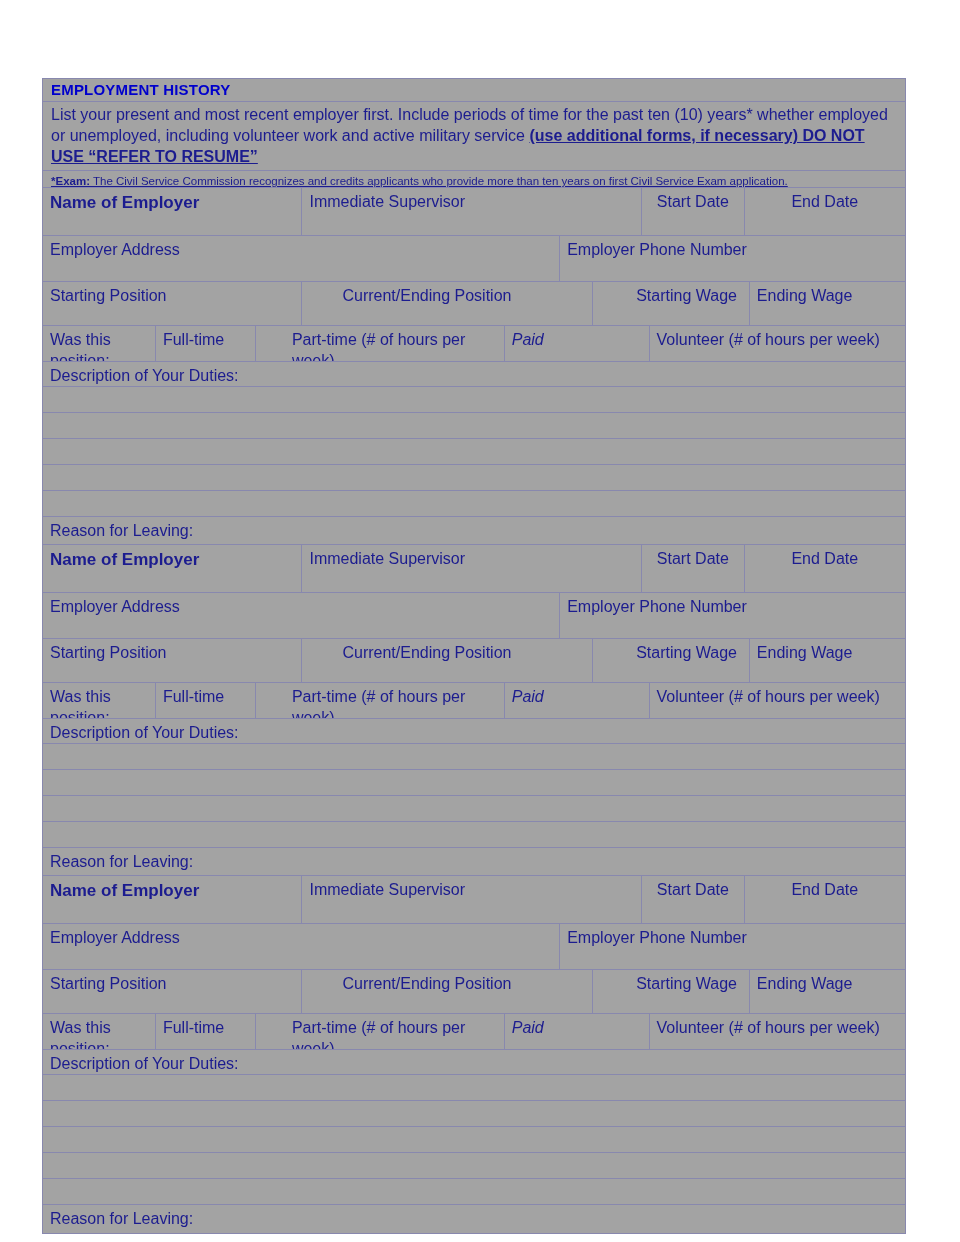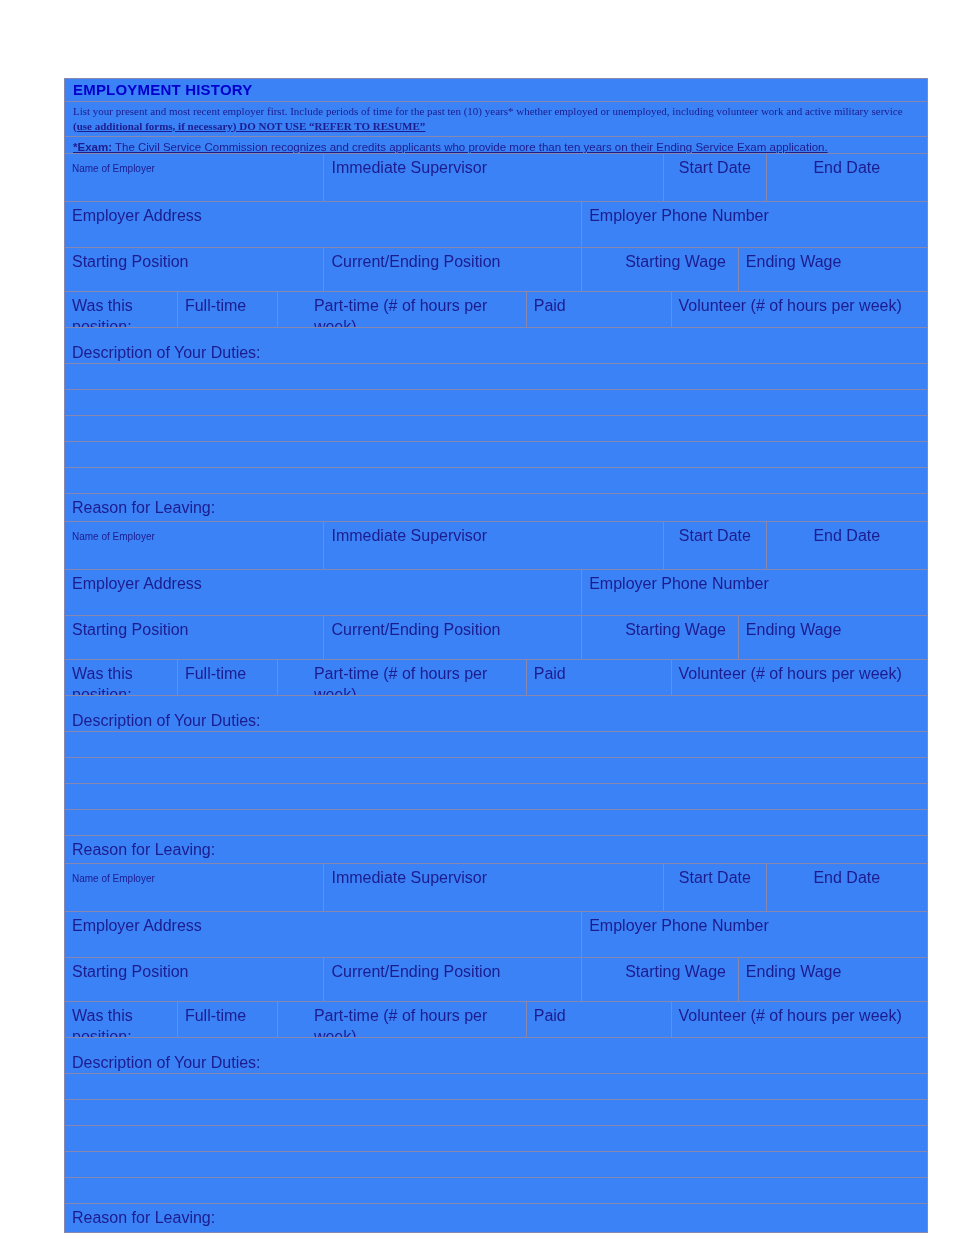--- a/index.html
+++ b/index.html
@@ -3,86 +3,86 @@
 <meta charset="utf-8">
 <style>
   * { margin: 0; padding: 0; box-sizing: border-box; }
   html, body { background: #ffffff; }
   body {
     width: 960px; height: 1242px; position: relative;
     font-family: "Liberation Sans", sans-serif;
     color: #1c1c8f;
   }
   .form {
-    position: absolute; left: 64px; top: 78px; width: 864px;
+    position: absolute; left: 42px; top: 78px; width: 864px;
     border: 1px solid #8888ae;
-    background: #3b82f6;
+    background: #a3a3a3;
   }
   .row { display: flex; border-bottom: 1px solid #8888ae; align-items: stretch; }
   .cell { border-right: 1px solid #8888ae; padding: 4px 7px; overflow: hidden; }
   .cell:last-child { border-right: none; }
   .lbl { font-size: 16px; color: #1c1c8f; display: inline-block; line-height: 1.3; }
-  .lbl-big { font-size: 10px; font-weight: normal; }
+  .lbl-big { font-size: 17px; font-weight: bold; }
   .center { text-align: center; }
 
   
   .r-title { height: 23px; padding: 2px 8px; display: block; }
   .title { font-size: 15px; font-weight: bold; color: #0000cc; letter-spacing: 0.2px; }
   .r-instructions { display: block; padding: 2px 8px 3px 8px; }
-  .r-instructions p { font-size: 11px; line-height: 1.32; color: #1c1c8f; font-family: Liberation Serif, serif; }
+  .r-instructions p { font-size: 16px; line-height: 1.32; color: #1c1c8f; }
   .bold-ul { font-weight: bold; text-decoration: underline; }
   .r-note { display: block; padding: 0 8px 2px 8px; height: 17px; }
   .r-note .note { font-size: 11.5px; text-decoration: underline; }
   .r-note .note b { font-weight: bold; }
 
   
   .r-name { height: 48px; }
   .r-address { height: 46px; }
   .r-position { height: 44px; }
   .r-type { height: 36px; }
-  .r-desc-label { height: 25px; margin-top: 11px; }
+  .r-desc-label { height: 25px; }
   .r-line { height: 26px; }
   .r-reason { height: 28px; }
   .full { flex: 1 1 100%; }
 
   
   .n1 { flex: 0 0 30.1%; }
   .n2 { flex: 0 0 39.4%; }
   .n3 { flex: 0 0 11.9%; }
   .n4 { flex: 0 0 18.6%; }
   
   .a1 { flex: 0 0 60%; }
   .a2 { flex: 0 0 40%; }
   
   .p1 { flex: 0 0 30.1%; }
-  .p2 { flex: 0 0 29.9%; }
+  .p2 { flex: 0 0 29.9%; margin-left: 33px; }
   .p3 { flex: 0 0 14%; margin-left: 36px; }
   .p4 { flex: 0 0 26%; }
   
   .t1 { flex: 0 0 13.1%; }
   .t2 { flex: 0 0 11.6%; }
   .t3 { flex: 0 0 25.5%; margin-left: 29px; }
-  .t4 { flex: 0 0 16.8%; }
+  .t4 { flex: 0 0 16.8%; font-style: italic; }
   .t5 { flex: 0 0 33%; }
 
   .block:last-of-type .r-reason { border-bottom: none; }
 </style>
 </head>
 <body>
 
 <div class="form">
 
   <div class="row r-title">
     <span class="title">EMPLOYMENT HISTORY</span>
   </div>
   <div class="row r-instructions">
     <p><span>List your present and most recent employer first.  Include periods of time for the past ten (10) years* whether employed or unemployed, including volunteer work and active military service </span><span class="bold-ul">(use additional forms, if necessary)  DO  NOT USE “REFER TO RESUME”</span></p>
   </div>
   <div class="row r-note">
-    <span class="note"><b>*Exam:</b><span> The Civil Service Commission recognizes and credits applicants who provide more than ten years on their Ending Service Exam application.</span></span>
+    <span class="note"><b>*Exam:</b><span> The Civil Service Commission recognizes and credits applicants who provide more than ten years on first Civil Service Exam application.</span></span>
   </div>
 
   <div class="block">
     <div class="row r-name">
       <div class="cell n1">
         <span class="lbl lbl-big">Name of Employer</span>
       </div>
       <div class="cell n2">
         <span class="lbl">Immediate Supervisor</span>
       </div>

